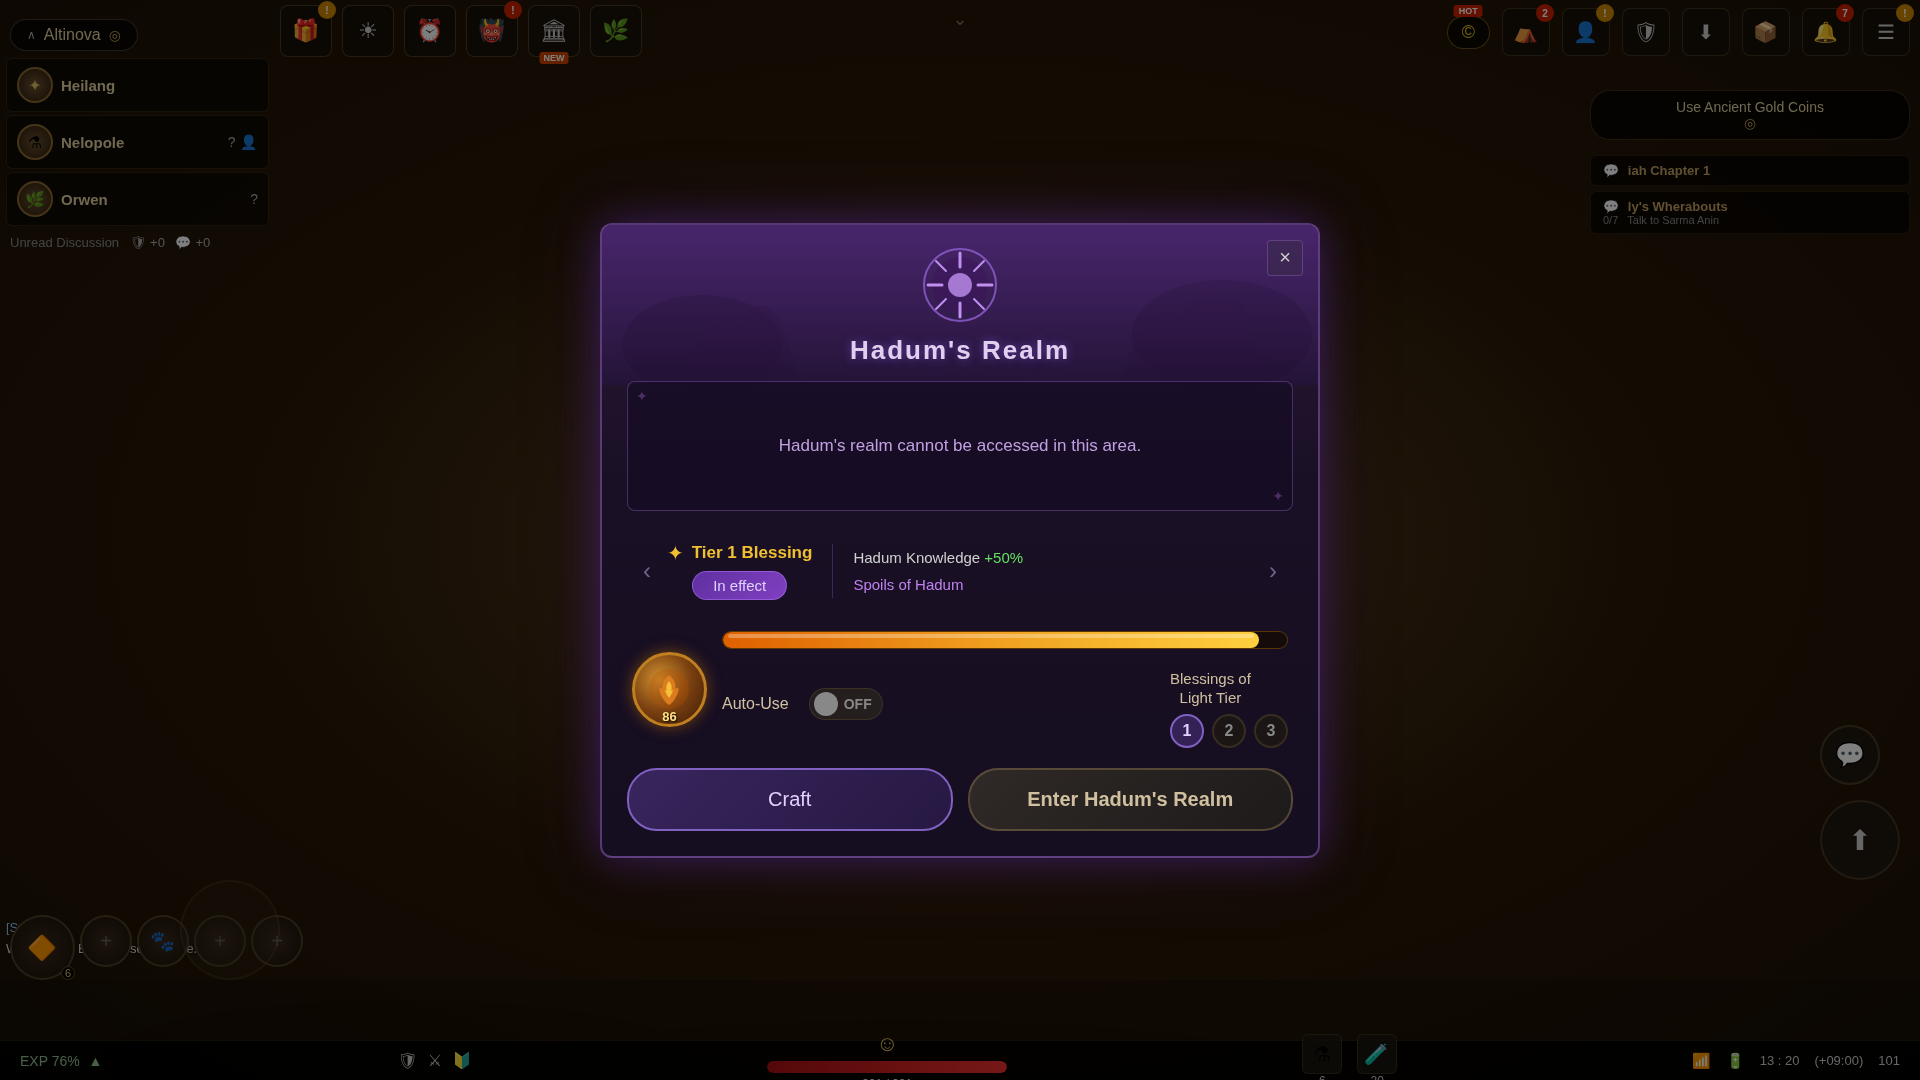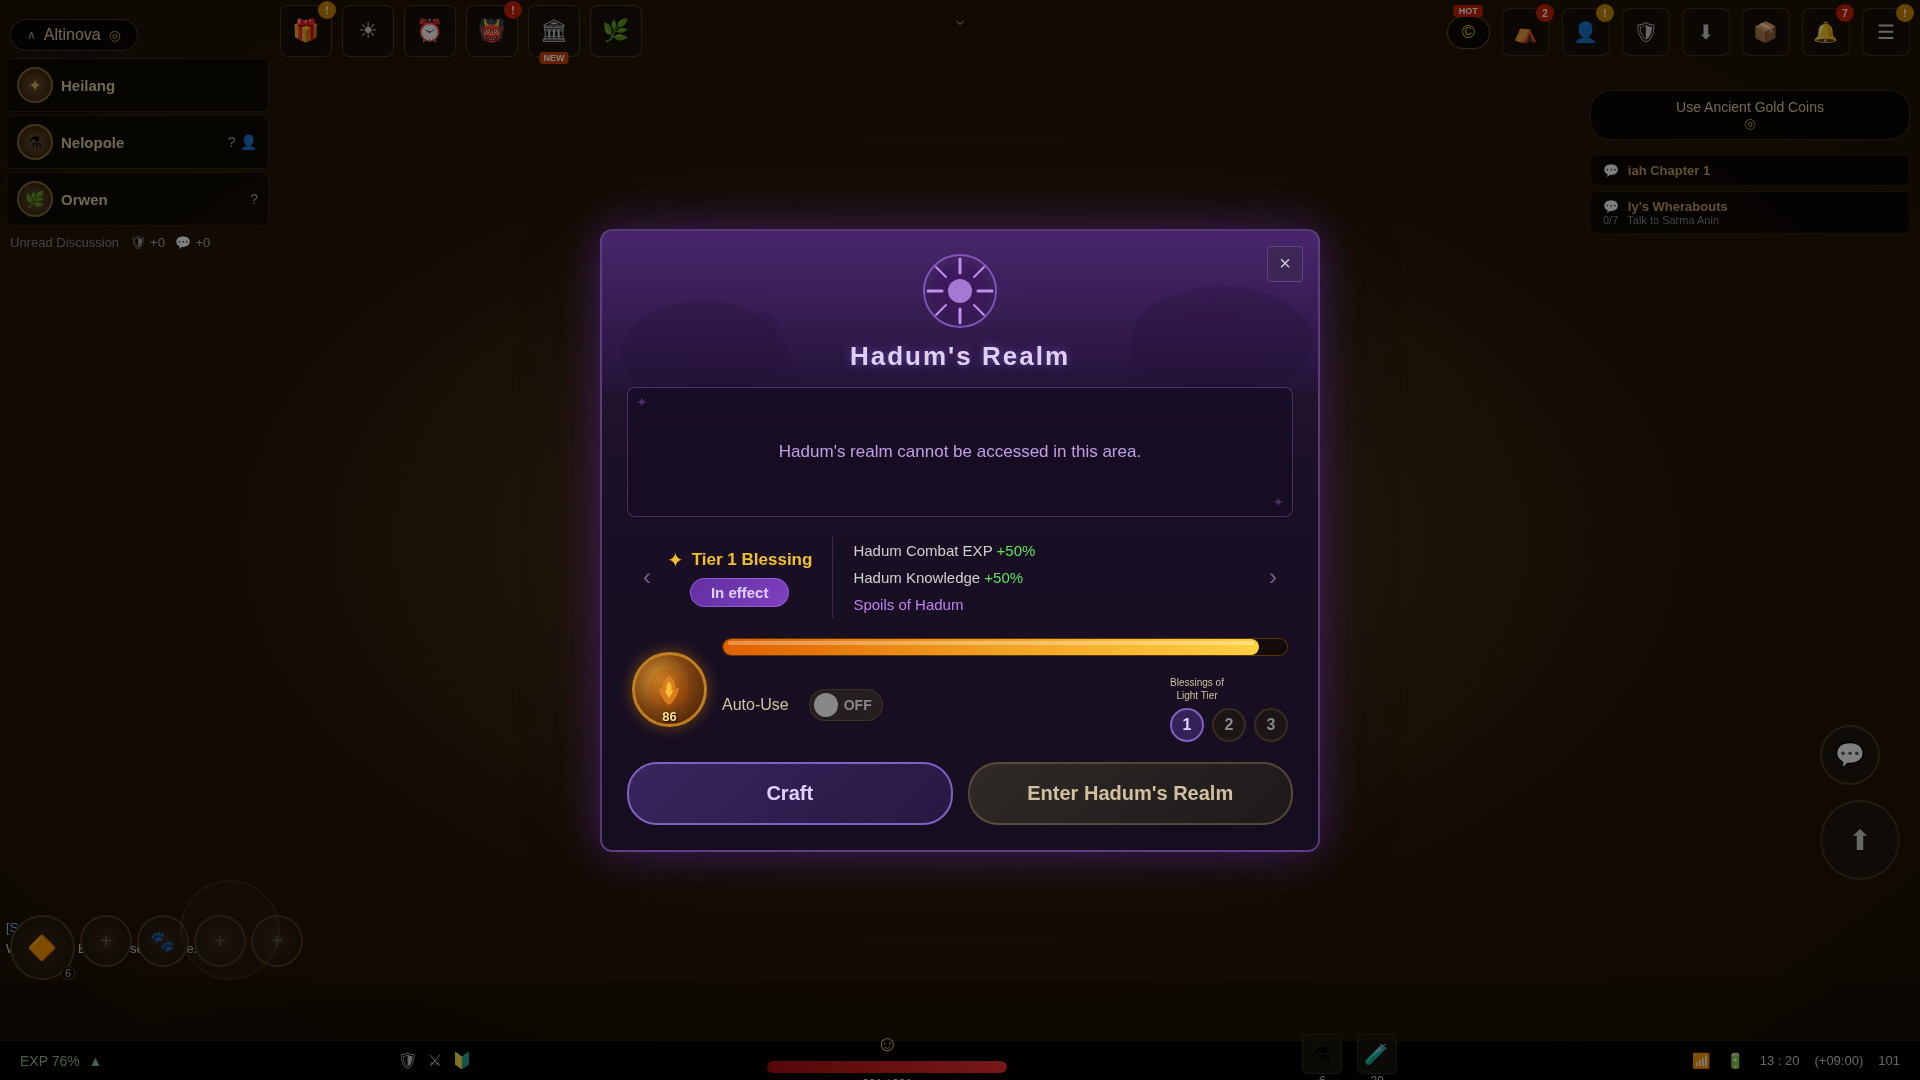--- a/index.html
+++ b/index.html
@@ -531,21 +531,21 @@
       font-weight: bold;
     }
 
     .in-effect-badge {
       background: linear-gradient(135deg, #6030a0, #8040c0);
       border: 1px solid rgba(180,120,255,0.5);
       border-radius: 20px;
       padding: 5px 20px;
       color: #e0d0ff;
       font-size: 15px;
-      font-weight: bold;
+      font-weight: normal;
     }
 
     .blessing-right {
       flex: 1;
       padding-left: 20px;
       border-left: 1px solid rgba(150,100,200,0.3);
     }
 
     .blessing-stat {
       font-size: 15px;
@@ -669,21 +669,21 @@
     .blessings-tier {
       display: flex;
       flex-direction: column;
       align-items: flex-start;
       gap: 6px;
       margin-left: auto;
     }
 
     .tier-title {
       color: #d0c0a0;
-      font-size: 10px;
+      font-size: 15px;
       text-align: center;
       line-height: 1.3;
       margin-top: 8px;
     }
 
     .tier-numbers {
       display: flex;
       gap: 8px;
       align-items: center;
     }
@@ -715,21 +715,21 @@
     }
 
     .btn-craft {
       flex: 1;
       padding: 18px;
       background: linear-gradient(135deg, rgba(60,40,100,0.9), rgba(40,25,70,0.9));
       border: 2px solid #8060c0;
       border-radius: 30px;
       color: #e0d0ff;
       font-size: 20px;
-      font-weight: bold;
+      font-weight: normal;
       cursor: pointer;
       text-align: center;
     }
 
     .btn-enter {
       flex: 1;
       padding: 18px;
       background: linear-gradient(135deg, rgba(50,45,40,0.9), rgba(30,28,25,0.9));
       border: 2px solid rgba(120,100,70,0.6);
       border-radius: 30px;
@@ -1083,24 +1083,20 @@
         <div class="blessing-center">
           <div class="blessing-left">
             <div class="blessing-name">
               <span class="sun-icon">✦</span>
               <span class="tier-label">Tier 1 Blessing</span>
             </div>
             <div class="in-effect-badge">In effect</div>
           </div>
 
           <div class="blessing-right">
-            <div class="blessing-stat">
-              <span class="stat-label">Hadum Combat EXP </span>
-              <span class="stat-plus">+50%</span>
-            </div>
             <div class="blessing-stat">
               <span class="stat-label">Hadum Knowledge </span>
               <span class="stat-plus">+50%</span>
             </div>
             <div class="blessing-stat">
               <span class="stat-spoils">Spoils of Hadum</span>
             </div>
           </div>
         </div>
 

